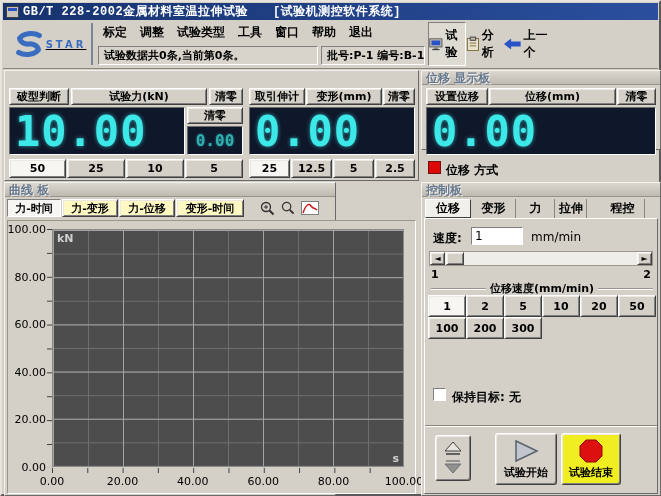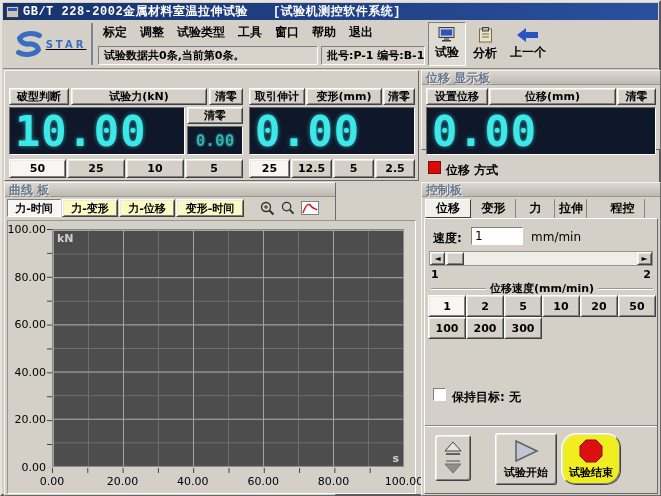--- a/index.html
+++ b/index.html
@@ -16,21 +16,21 @@
   
   .topbar{position:absolute;left:1px;top:18px;width:655px;height:49px;background:#d4d0c8;border-bottom:1px solid #8a867e;}
   .logo{position:absolute;left:6px;top:1px;width:80px;height:46px;display:flex;flex-direction:row;align-items:center;justify-content:center;text-decoration:underline;}
   .logo-star{font-size:10px;font-weight:bold;color:#3a6cc0;letter-spacing:3px;}
   .logo-div{position:absolute;left:88px;top:3px;height:42px;width:3px;border-left:2px solid #7a8698;}
   .menubar{position:absolute;left:100px;top:4px;height:16px;display:flex;gap:13px;align-items:center;}
   .menu-item{font-size:12px;font-weight:bold;cursor:default;white-space:nowrap;}
   .statusbox{position:absolute;top:26px;height:19px;border:1px solid;border-color:#808080 #fff #fff #808080;
     background:#d8d4cc;font-size:11px;font-weight:bold;display:flex;align-items:center;padding-left:5px;white-space:nowrap;overflow:hidden;}
   .toolbar{position:absolute;left:425px;top:2px;height:46px;display:flex;align-items:flex-start;}
-  .tbtn{width:38px;height:44px;display:flex;flex-direction:column;align-items:center;justify-content:center;gap:2px;font-size:12px;font-weight:bold;}
+  .tbtn{width:38px;height:44px;display:flex;flex-direction:row;align-items:center;justify-content:center;gap:2px;font-size:12px;font-weight:bold;}
   .tbtn.wide{width:48px;}
   .tbtn.pressed{border:1px solid;border-color:#808080 #fff #fff #808080;background:#dedbd3;}
   
   .panel{position:absolute;background:#d4d0c8;border:1px solid;border-color:#f4f2ee #6a6a6a #6a6a6a #f4f2ee;}
   .caption{height:14px;background:linear-gradient(#dcd8d0,#beb9b1);border-bottom:1px solid #98948c;
     font-size:12px;font-weight:bold;color:#66788c;text-shadow:1px 1px 0 rgba(255,255,255,.75);
     display:flex;align-items:center;padding-left:4px;line-height:12px;}
   .btn{position:absolute;height:17px;background:#d4d0c8;border:1px solid;border-color:#fff #404040 #404040 #fff;
     box-shadow:inset 1px 1px 0 #ece9e2,inset -1px -1px 0 #808080;
     font-size:11px;font-weight:bold;display:flex;align-items:center;justify-content:center;white-space:nowrap;}
@@ -300,21 +300,21 @@
         </svg>
       </div>
 
       <div class="bigbtn" style="left:70px;top:214px;width:62px;height:52px;">
         <svg width="26" height="24" viewBox="0 0 26 24">
           <polygon points="3,2 24,12 3,22" fill="#c2c6ce" stroke="#5a626e" stroke-width="1.5"></polygon>
         </svg>
         <span>试验开始</span>
       </div>
 
-      <div class="bigbtn stop" style="left:136px;top:214px;width:60px;height:52px;border-radius:15px;">
+      <div class="bigbtn stop" style="left:136px;top:214px;width:60px;height:52px;">
         <svg width="24" height="24" viewBox="0 0 24 24">
           <polygon points="7,1 17,1 23,7 23,17 17,23 7,23 1,17 1,7" fill="#dd1010" stroke="#8a0a0a"></polygon>
         </svg>
         <span>试验结束</span>
       </div>
     </div>
   </div>
 
 </div>
 

